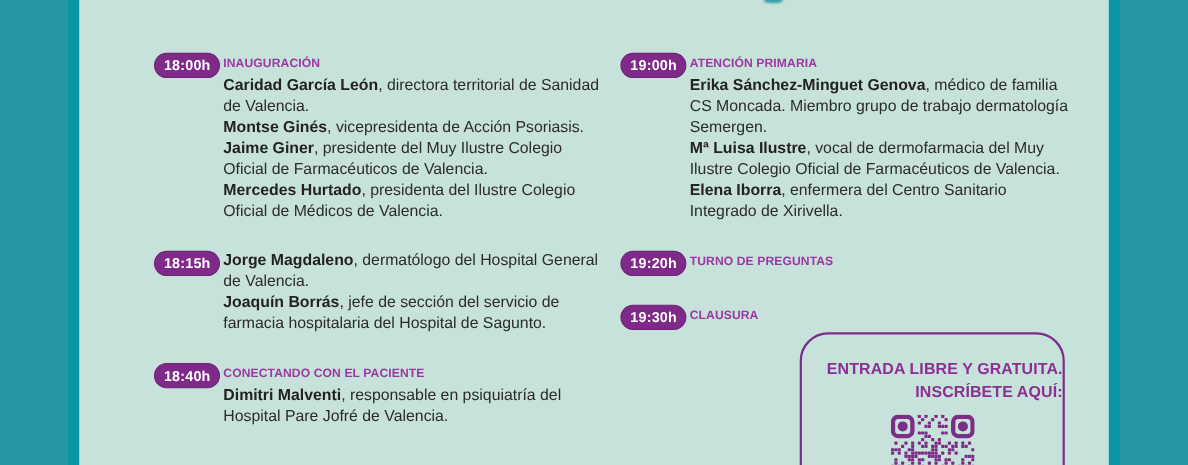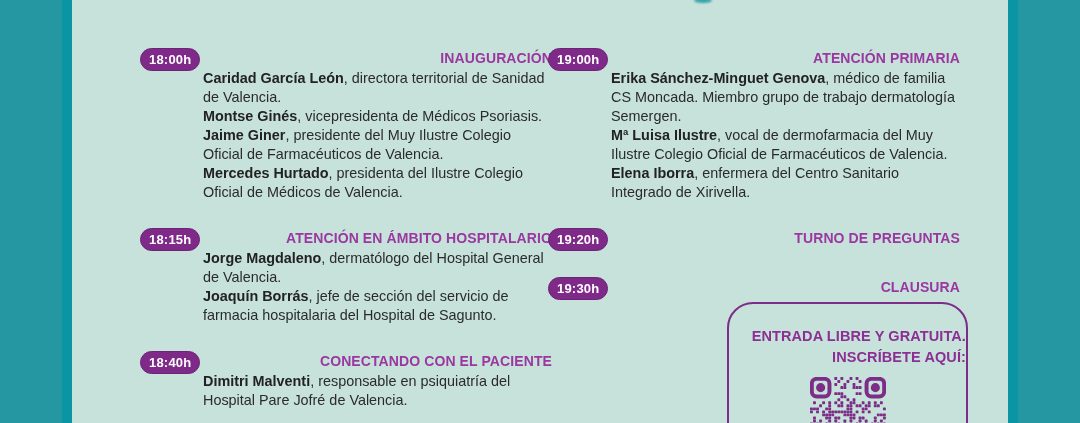--- a/index.html
+++ b/index.html
@@ -1,26 +1,26 @@
 <!DOCTYPE html>
 <html><head>
 <meta charset="utf-8">
 <style>
   html,body{margin:0;padding:0;background:#2497a2;font-family:"Liberation Sans",sans-serif;}
   .canvas{position:relative;width:1080px;height:423px;overflow:hidden;background:#2497a2;}
   .panel-edge{position:absolute;left:62px;top:-20px;width:956px;height:470px;background:#0995a4;}
   .panel{position:absolute;left:10px;top:0;width:936px;height:470px;background:#c7e2da;}
   .col{position:absolute;top:48px;}
   .col-left{left:140px;width:412px;}
-  .col-right{left:548px;width:410px;}
+  .col-right{left:564px;width:410px;}
   .section{display:grid;grid-template-columns:63px 1fr;margin-bottom:26px;}
   .badge{justify-self:start;align-self:start;background:#7f2a88;border:1px solid #6d2377;color:#ffffff;
          font-size:13px;line-height:15px;padding:3px 8px;border-radius:999px;font-weight:600;letter-spacing:.2px;}
   .sec-body{width:349px;}
-  .sec-title{color:#9b37a0;font-size:14px;line-height:19px;font-weight:600;letter-spacing:.1px;margin:1px 0 1px 0;text-align:right;}
+  .sec-title{color:#9b37a0;font-size:11px;line-height:19px;font-weight:600;letter-spacing:.1px;margin:1px 0 1px 0;}
   .entry{margin:0;color:#2b2b2b;font-size:14.4px;line-height:19px;}
   .entry b{font-weight:700;color:#222222;}
   .reg-box{position:absolute;left:727px;top:302px;width:241px;height:170px;border:2px solid #7c2d87;
            border-radius:26px;background:transparent;text-align:center;padding-top:22px;box-sizing:border-box;}
   .reg-line{color:#8c2f94;font-size:14.5px;line-height:21px;font-weight:600;letter-spacing:.1px;text-align:right;}
   .qr-wrap{margin:9px auto 0 auto;width:76px;height:76px;}
   .qr-wrap svg{display:block;width:76px;height:76px;}
   .top-remnant{position:absolute;left:694px;top:-2px;width:18px;height:5px;background:#35a3ab;border-radius:50%;filter:blur(1px);}
 </style>
 </head>
@@ -32,29 +32,28 @@
   </div>
 
   <div class="top-remnant"></div>
 
   <div class="col col-left" id="col-left">
       <div class="section">
         <div class="badge">18:00h</div>
         <div class="sec-body">
           <div class="sec-title">INAUGURACIÓN</div>
           <p class="entry"><b>Caridad García León</b><span>, directora territorial de Sanidad de Valencia.</span></p>
-          <p class="entry"><b>Montse Ginés</b><span>, vicepresidenta de Médicos Psoriasis.</span></p>
+          <p class="entry"><b>Montse Ginés</b><span>, vicepresidenta de Acción Psoriasis.</span></p>
           <p class="entry"><b>Jaime Giner</b><span>, presidente del Muy Ilustre Colegio Oficial de Farmacéuticos de Valencia.</span></p>
           <p class="entry"><b>Mercedes Hurtado</b><span>, presidenta del Ilustre Colegio Oficial de Médicos de Valencia.</span></p>
         </div>
       </div>
       <div class="section">
         <div class="badge">18:15h</div>
         <div class="sec-body">
-          <div class="sec-title">ATENCIÓN EN ÁMBITO HOSPITALARIO</div>
           <p class="entry"><b>Jorge Magdaleno</b><span>, dermatólogo del Hospital General de Valencia.</span></p>
           <p class="entry"><b>Joaquín Borrás</b><span>, jefe de sección del servicio de farmacia hospitalaria del Hospital de Sagunto.</span></p>
         </div>
       </div>
       <div class="section">
         <div class="badge">18:40h</div>
         <div class="sec-body">
           <div class="sec-title">CONECTANDO CON EL PACIENTE</div>
           <p class="entry"><b>Dimitri Malventi</b><span>, responsable en psiquiatría del Hospital Pare Jofré de Valencia.</span></p>
         </div>

